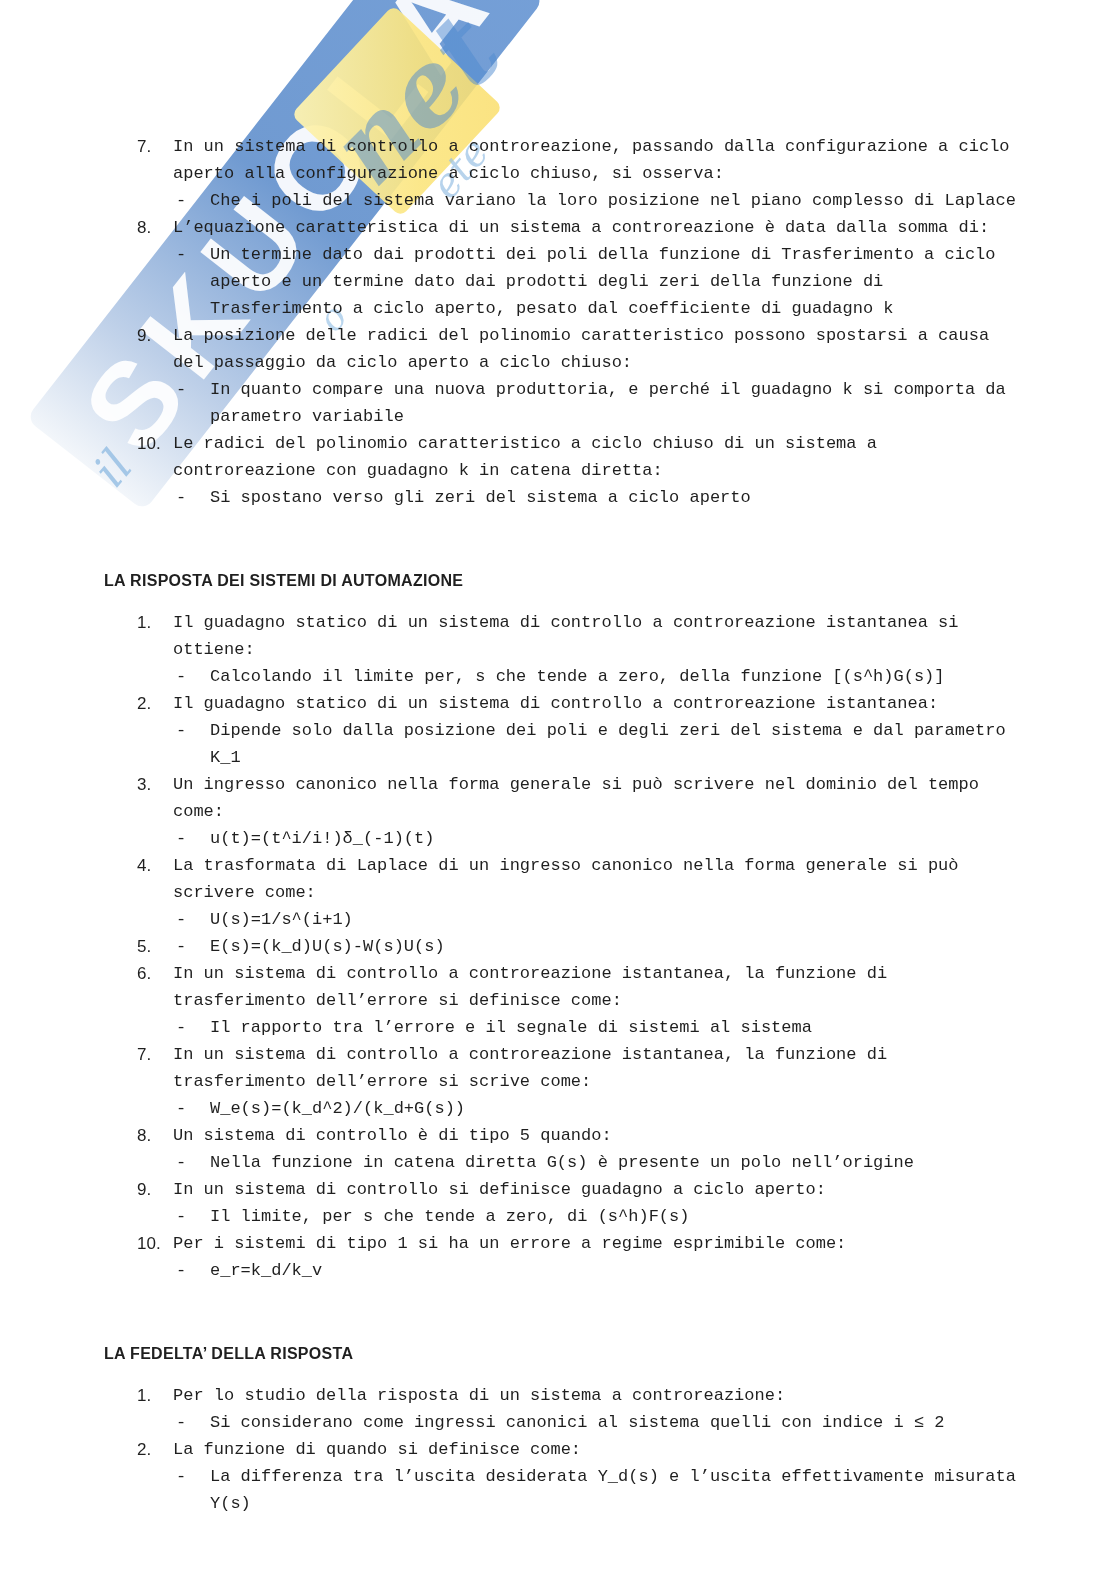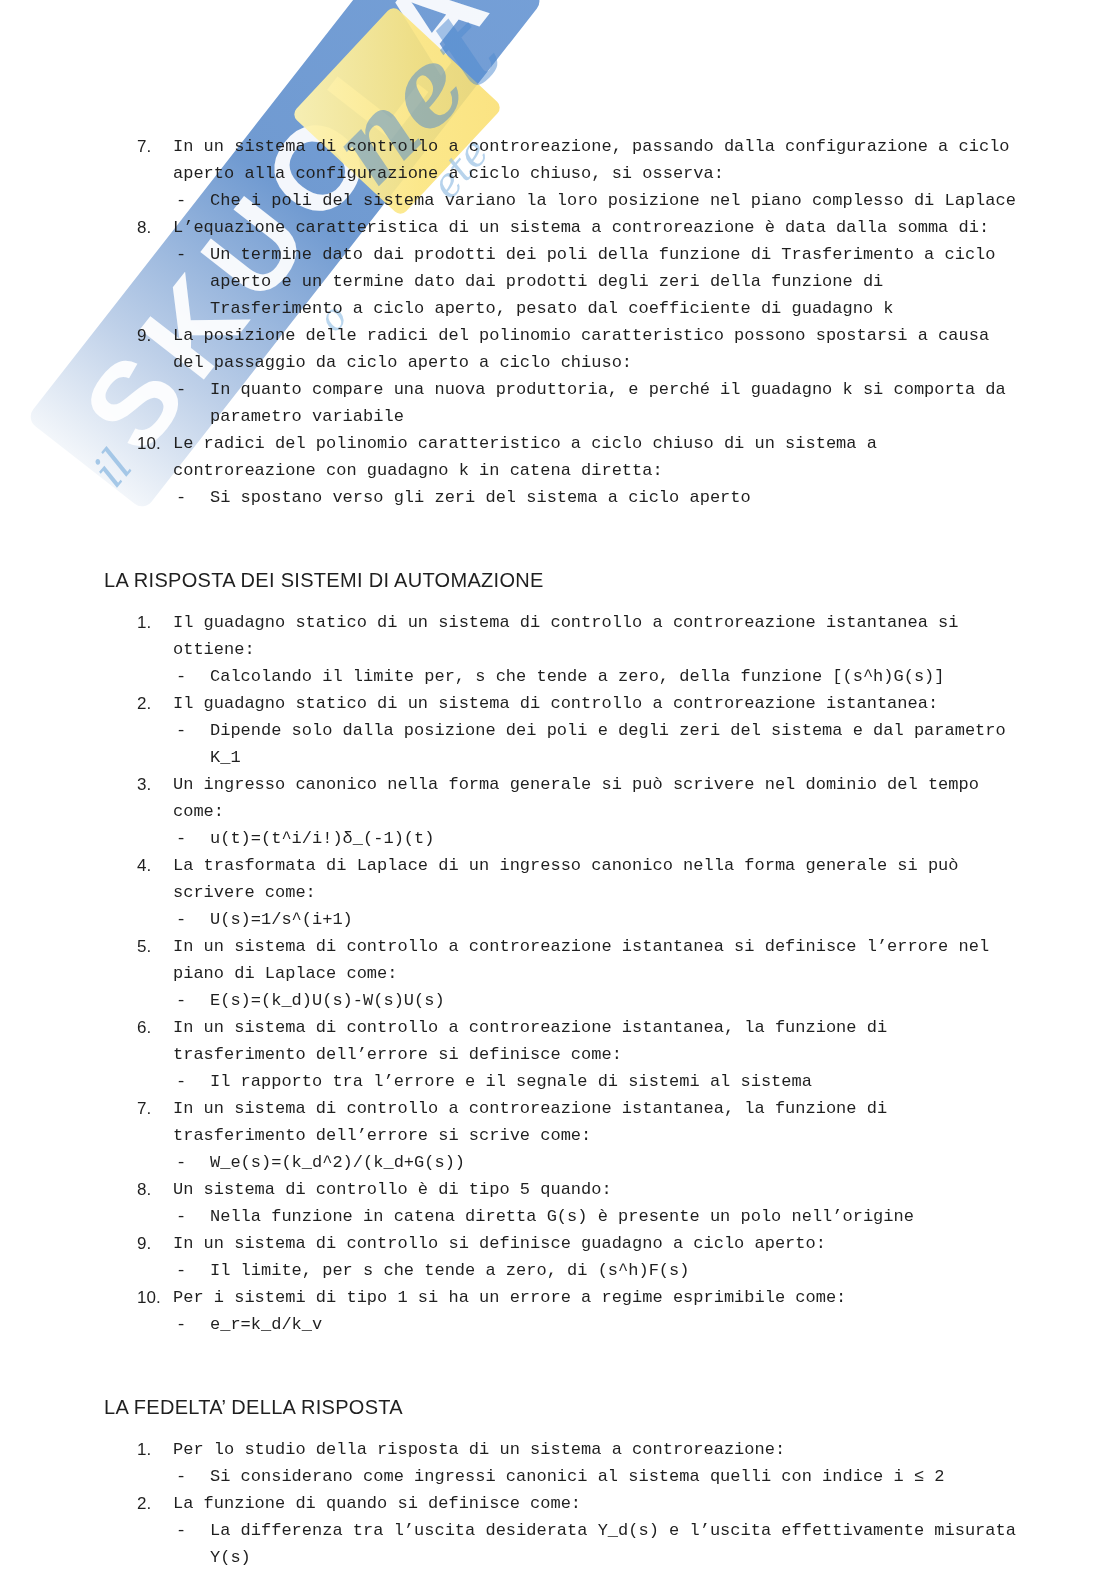--- a/index.html
+++ b/index.html
@@ -55,21 +55,21 @@
   
   .content {
     position:absolute; left:137px; top:133px; width:881px;
     z-index:1;
     font-size:17px; line-height:27px;
   }
   .sec { margin:0; }
   .sec + .sec { margin-top:56px; }
   .sec:last-child { }
   .sec-head {
-    font-size:20px; font-weight:400; letter-spacing:0.3px;
+    font-size:16px; font-weight:700; letter-spacing:0.3px;
     margin:0 0 15px -33px; line-height:27px;
   }
   .item { display:flex; }
   .num { flex:0 0 36px; }
   .body { flex:1; min-width:0;font-family:Liberation Mono, monospace; }
   .q { }
   .sub { display:flex; }
   .dash { flex:0 0 34px; padding-left:3px; }
   .a { flex:1; min-width:0; }
 </style>
@@ -172,21 +172,20 @@
           <div class="q">La trasformata di Laplace di un ingresso canonico nella forma generale si può scrivere come:</div>
           <div class="sub">
             <span class="dash">-</span>
             <div class="a">U(s)=1/s^(i+1)</div>
           </div>
         </div>
       </div>
       <div class="item">
         <span class="num">5.</span>
         <div class="body">
-          <div class="q">In un sistema di controllo a controreazione istantanea si definisce l’errore nel piano di Laplace come:</div>
           <div class="sub">
             <span class="dash">-</span>
             <div class="a">E(s)=(k_d)U(s)-W(s)U(s)</div>
           </div>
         </div>
       </div>
       <div class="item">
         <span class="num">6.</span>
         <div class="body">
           <div class="q">In un sistema di controllo a controreazione istantanea, la funzione di trasferimento dell’errore si definisce come:</div>

